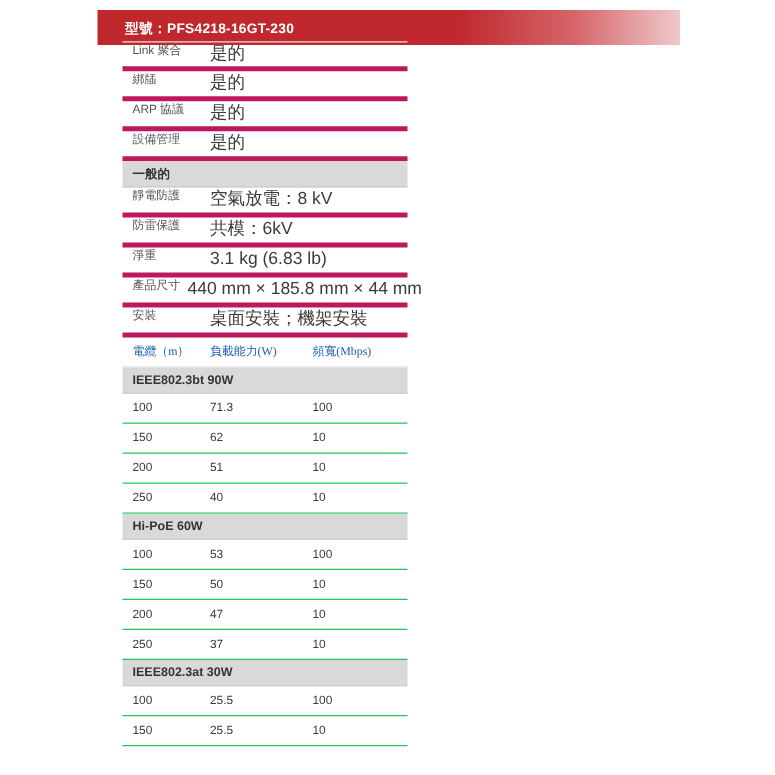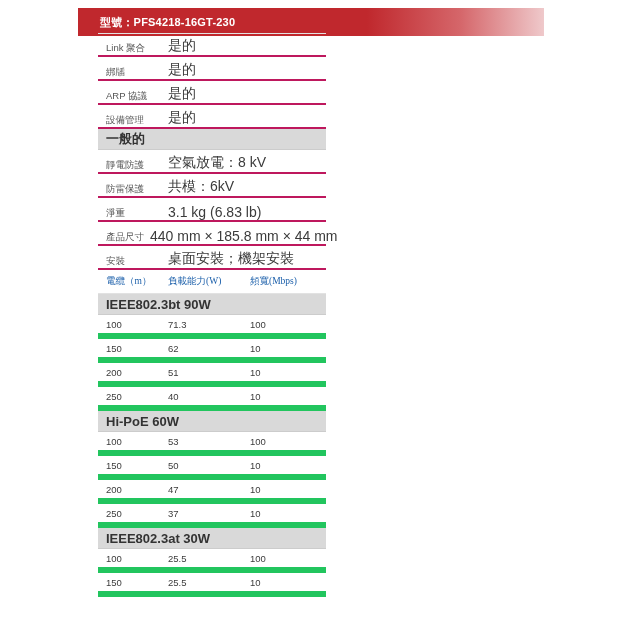--- a/index.html
+++ b/index.html
@@ -36,23 +36,23 @@
   .title-bar .title-text {
     color: #ffffff;
     font-size: 11px;
     font-weight: bold;
     padding-left: 22px;
     letter-spacing: 0.2px;
     white-space: nowrap;
   }
   .row {
     display: flex;
-    align-items: flex-end;
+    align-items: flex-start;
     height: 24px;
-    border-bottom: 2px solid #be185d;
+    border-bottom: 4px solid #be185d;
     width: 228px;
     box-sizing: border-box;
   }
   .row .c-label {
     width: 64px;
     padding-left: 8px;
     box-sizing: border-box;
     color: #555555;
     font-size: 9.5px;
     white-space: nowrap;
@@ -71,21 +71,21 @@
     display: flex;
     align-items: center;
     height: 21px;
     width: 228px;
     box-sizing: border-box;
     background: #d9d9d9;
     border-bottom: 1px solid #cccccc;
   }
   .section-row .s-label {
     padding-left: 8px;
-    font-size: 13px;
+    font-size: 10px;
     font-weight: bold;
     color: #333333;
     white-space: nowrap;
   }
 
   
   .power-head {
     display: flex;
     align-items: center;
     height: 24px;
@@ -102,21 +102,21 @@
   .power-head .ph1 { width: 64px; padding-left: 8px; box-sizing: border-box; }
   .power-head .ph2 { width: 82px; padding-left: 6px; box-sizing: border-box; }
   .power-head .ph3 { flex: 1; padding-left: 6px; box-sizing: border-box; }
 
   .data-row {
     display: flex;
     align-items: center;
     height: 24px;
     width: 228px;
     box-sizing: border-box;
-    border-bottom: 6px solid #22c55e;
+    border-bottom: 1px solid #22c55e;
   }
   .data-row .d1 { width: 64px; padding-left: 8px; box-sizing: border-box; font-size: 9.5px; color: #3b3b3b; }
   .data-row .d2 { width: 82px; padding-left: 6px; box-sizing: border-box; font-size: 9.5px; color: #3b3b3b; }
   .data-row .d3 { flex: 1; padding-left: 6px; box-sizing: border-box; font-size: 9.5px; color: #3b3b3b; }
 
   .table-wrap {
     position: absolute;
     left: 98px;
     top: 33px;
     width: 228px;

